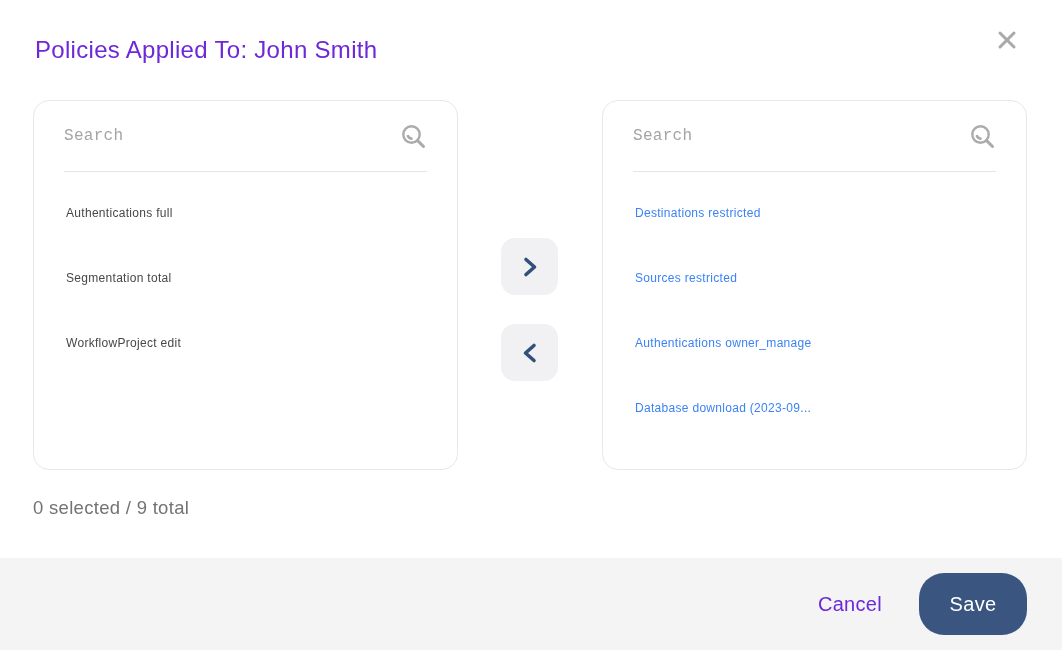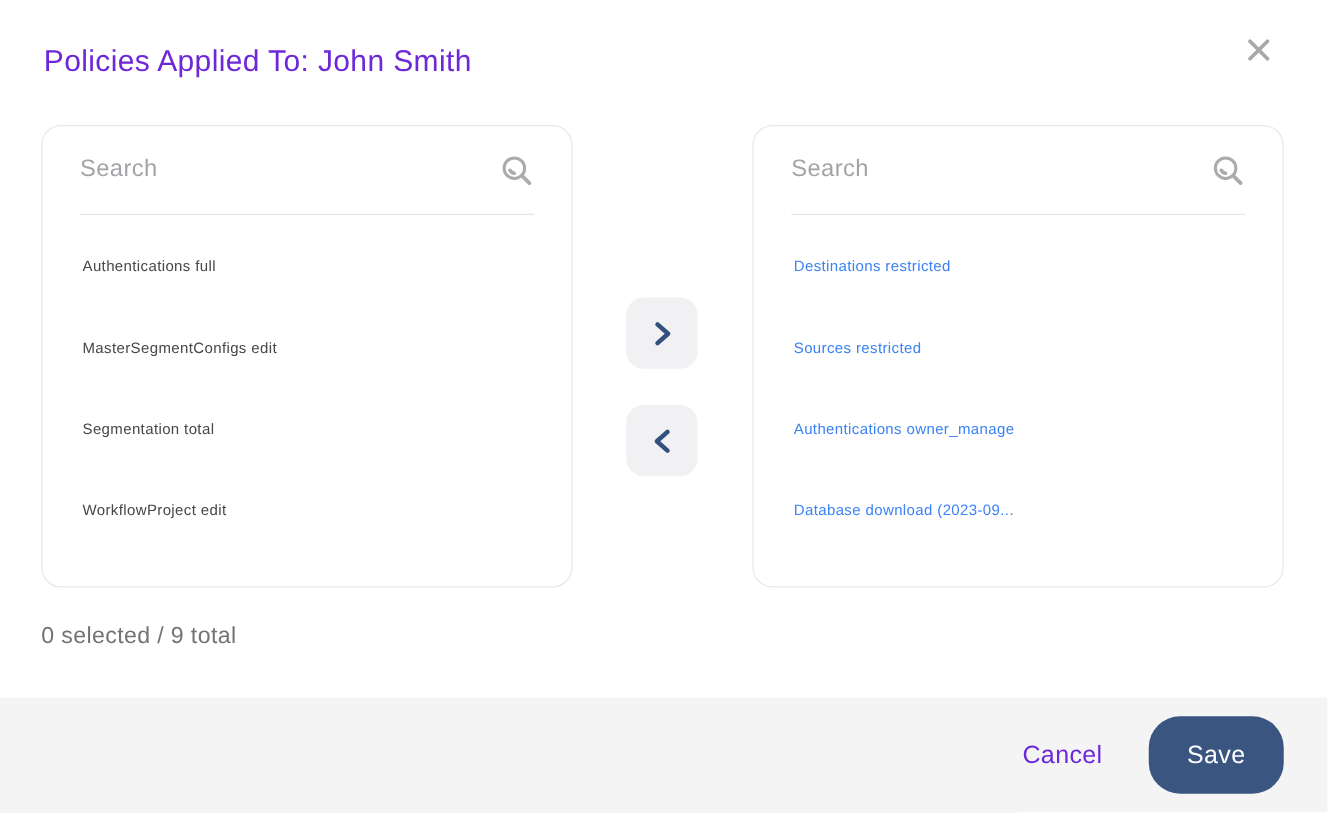--- a/index.html
+++ b/index.html
@@ -27,22 +27,22 @@
   .panel.left  { left: 33px; }
   .panel.right { left: 602px; }
 
   .search-row {
     margin: 0 30px; height: 71px;
     display: flex; align-items: center;
     border-bottom: 1px solid #e5e5e5;
   }
   .search-input {
     flex: 1; border: none; outline: none; background: transparent;
-    font-family: Liberation Sans, sans-serif;
-    font-size: 19px; color: #a21caf; letter-spacing: 0.3px;
+    font-family: Liberation Mono, monospace;
+    font-size: 16px; color: #a21caf; letter-spacing: 0.3px;
   }
   .search-input::placeholder { color: #a4a4a8; opacity: 1; }
   .search-icon { flex: 0 0 auto; margin-left: 10px; }
 
   .item-list { padding-top: 8px; }
   .list-item {
     height: 65px; display: flex; align-items: center;
     padding: 0 32px; font-size: 12px; letter-spacing: 0.3px;
     cursor: pointer; white-space: nowrap; overflow: hidden;
   }
@@ -109,21 +109,20 @@
       <span class="search-icon" style="display:flex">
         <svg width="27" height="27" viewBox="0 0 27 27" fill="none">
           <circle cx="11.5" cy="11.5" r="8.2" stroke="#ababad" stroke-width="2.4"></circle>
           <line x1="17.6" y1="17.6" x2="23.5" y2="23.5" stroke="#ababad" stroke-width="3" stroke-linecap="round"></line>
           <path d="M8 13.2 q1.3 2.2 3.4 2.4" stroke="#ababad" stroke-width="2.8" stroke-linecap="round" fill="none"></path>
         </svg>
       </span>
     </div>
     <div class="item-list">
       <div class="list-item">Authentications full</div>
-      <div class="list-item">MasterSegmentConfigs edit</div>
       <div class="list-item">Segmentation total</div>
       <div class="list-item">WorkflowProject edit</div>
     </div>
   </div>
 
   <button class="transfer-btn move-right">
     <span style="display:flex">
       <svg width="22" height="24" viewBox="0 0 22 24">
         <polyline points="7,4.5 15.5,12 7,19.5" fill="none" stroke="#32507c" stroke-width="3.6" stroke-linecap="round" stroke-linejoin="round"></polyline>
       </svg>

